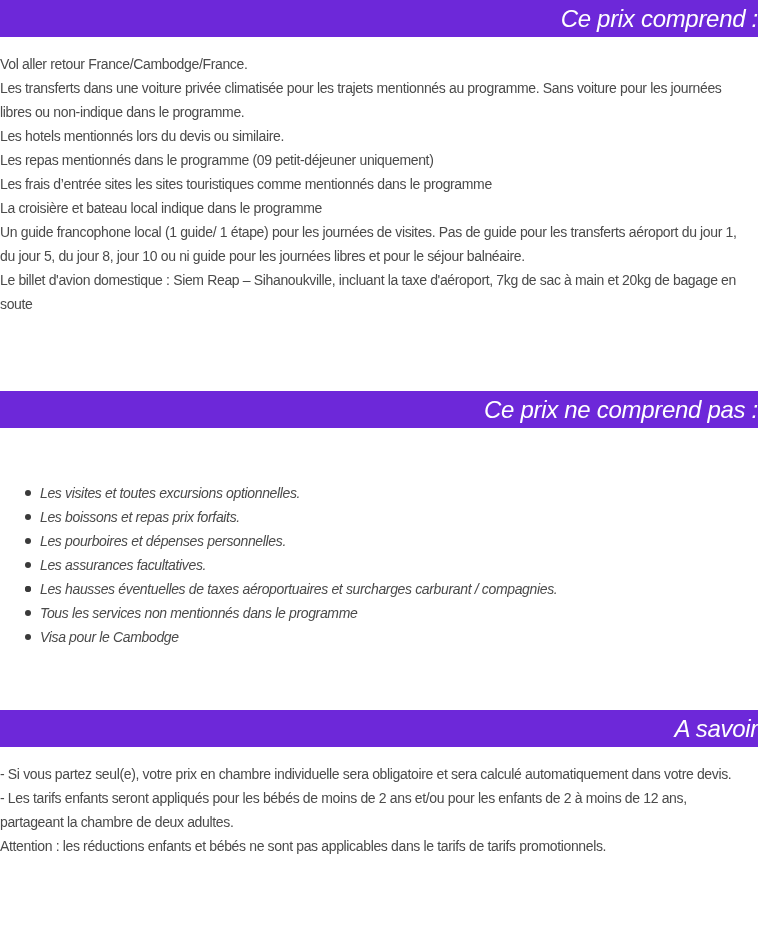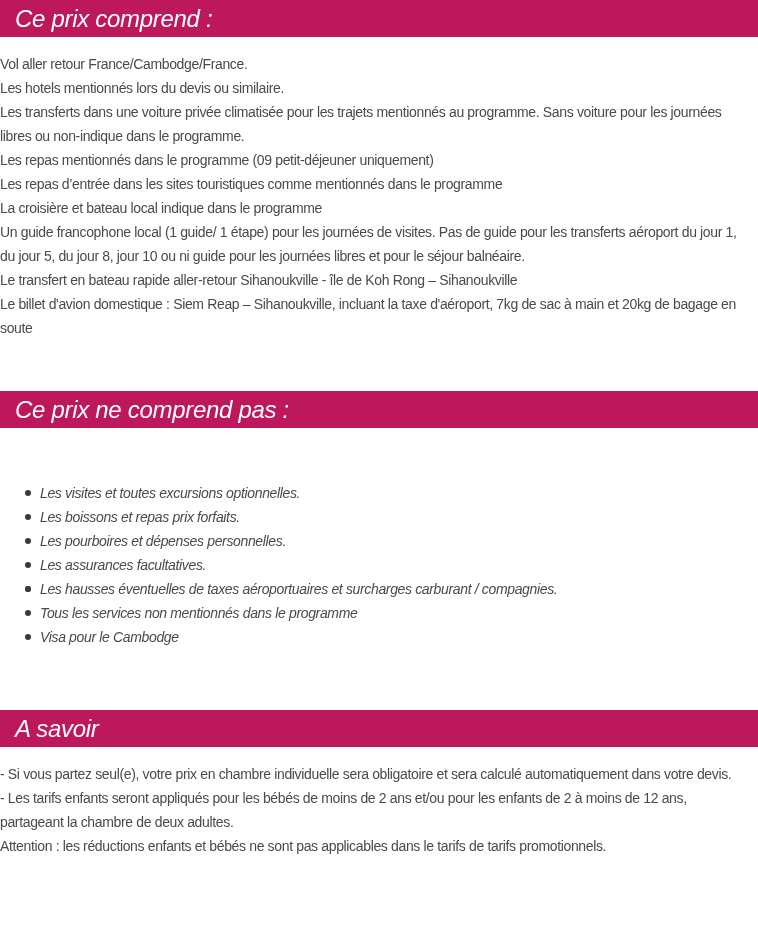--- a/index.html
+++ b/index.html
@@ -13,28 +13,29 @@
       position: relative;
       overflow: hidden;
       font-family: "Liberation Sans", sans-serif;
       color: #4a4a4a;
     }
     .section-header {
       position: absolute;
       left: 0;
       width: 758px;
       height: 37px;
-      background: #be185d;
+      background: #6d28d9;
       color: #ffffff;
       font-style: italic;
       font-size: 24px;
       line-height: 37px;
       padding-left: 15px;
       box-sizing: border-box;
       letter-spacing: -0.3px;
+      text-align: right;
     }
     .para-block {
       position: absolute;
       left: 0;
       width: 752px;
       font-size: 14px;
       line-height: 24px;
       letter-spacing: -0.35px;
       color: #4a4a4a;
     }
@@ -68,27 +69,26 @@
     }
   </style>
 </head>
 <body>
 
 <div class="section-header" style="top:0;">
   <span>Ce prix comprend :</span>
 </div>
 <div class="para-block" style="top:52px;">
   <p>Vol aller retour France/Cambodge/France.</p>
+  <p>Les transferts dans une voiture privée climatisée pour les trajets mentionnés au programme. Sans voiture pour les journées libres ou non-indique dans le programme.</p>
   <p>Les hotels mentionnés lors du devis ou similaire.</p>
-  <p>Les transferts dans une voiture privée climatisée pour les trajets mentionnés au programme. Sans voiture pour les journées libres ou non-indique dans le programme.</p>
   <p>Les repas mentionnés dans le programme (09 petit-déjeuner uniquement)</p>
-  <p>Les repas d’entrée dans les sites touristiques comme mentionnés dans le programme</p>
+  <p>Les frais d’entrée sites les sites touristiques comme mentionnés dans le programme</p>
   <p>La croisière et bateau local indique dans le programme</p>
   <p>Un guide francophone local (1 guide/ 1 étape) pour les journées de visites. Pas de guide pour les transferts aéroport du jour 1, du jour 5, du jour 8, jour 10 ou ni guide pour les journées libres et pour le séjour balnéaire.</p>
-  <p>Le transfert en bateau rapide aller-retour Sihanoukville - île de Koh Rong – Sihanoukville</p>
   <p>Le billet d'avion domestique : Siem Reap – Sihanoukville, incluant la taxe d'aéroport, 7kg de sac à main et 20kg de bagage en soute</p>
 </div>
 
 <div class="section-header" style="top:391px;">
   <span>Ce prix ne comprend pas :</span>
 </div>
 <ul class="bullets" style="top:481px; width:758px;">
   <li><span class="dot"></span><span>Les visites et toutes excursions optionnelles.</span></li>
   <li><span class="dot"></span><span>Les boissons et repas prix forfaits.</span></li>
   <li><span class="dot"></span><span>Les pourboires et dépenses personnelles.</span></li>

